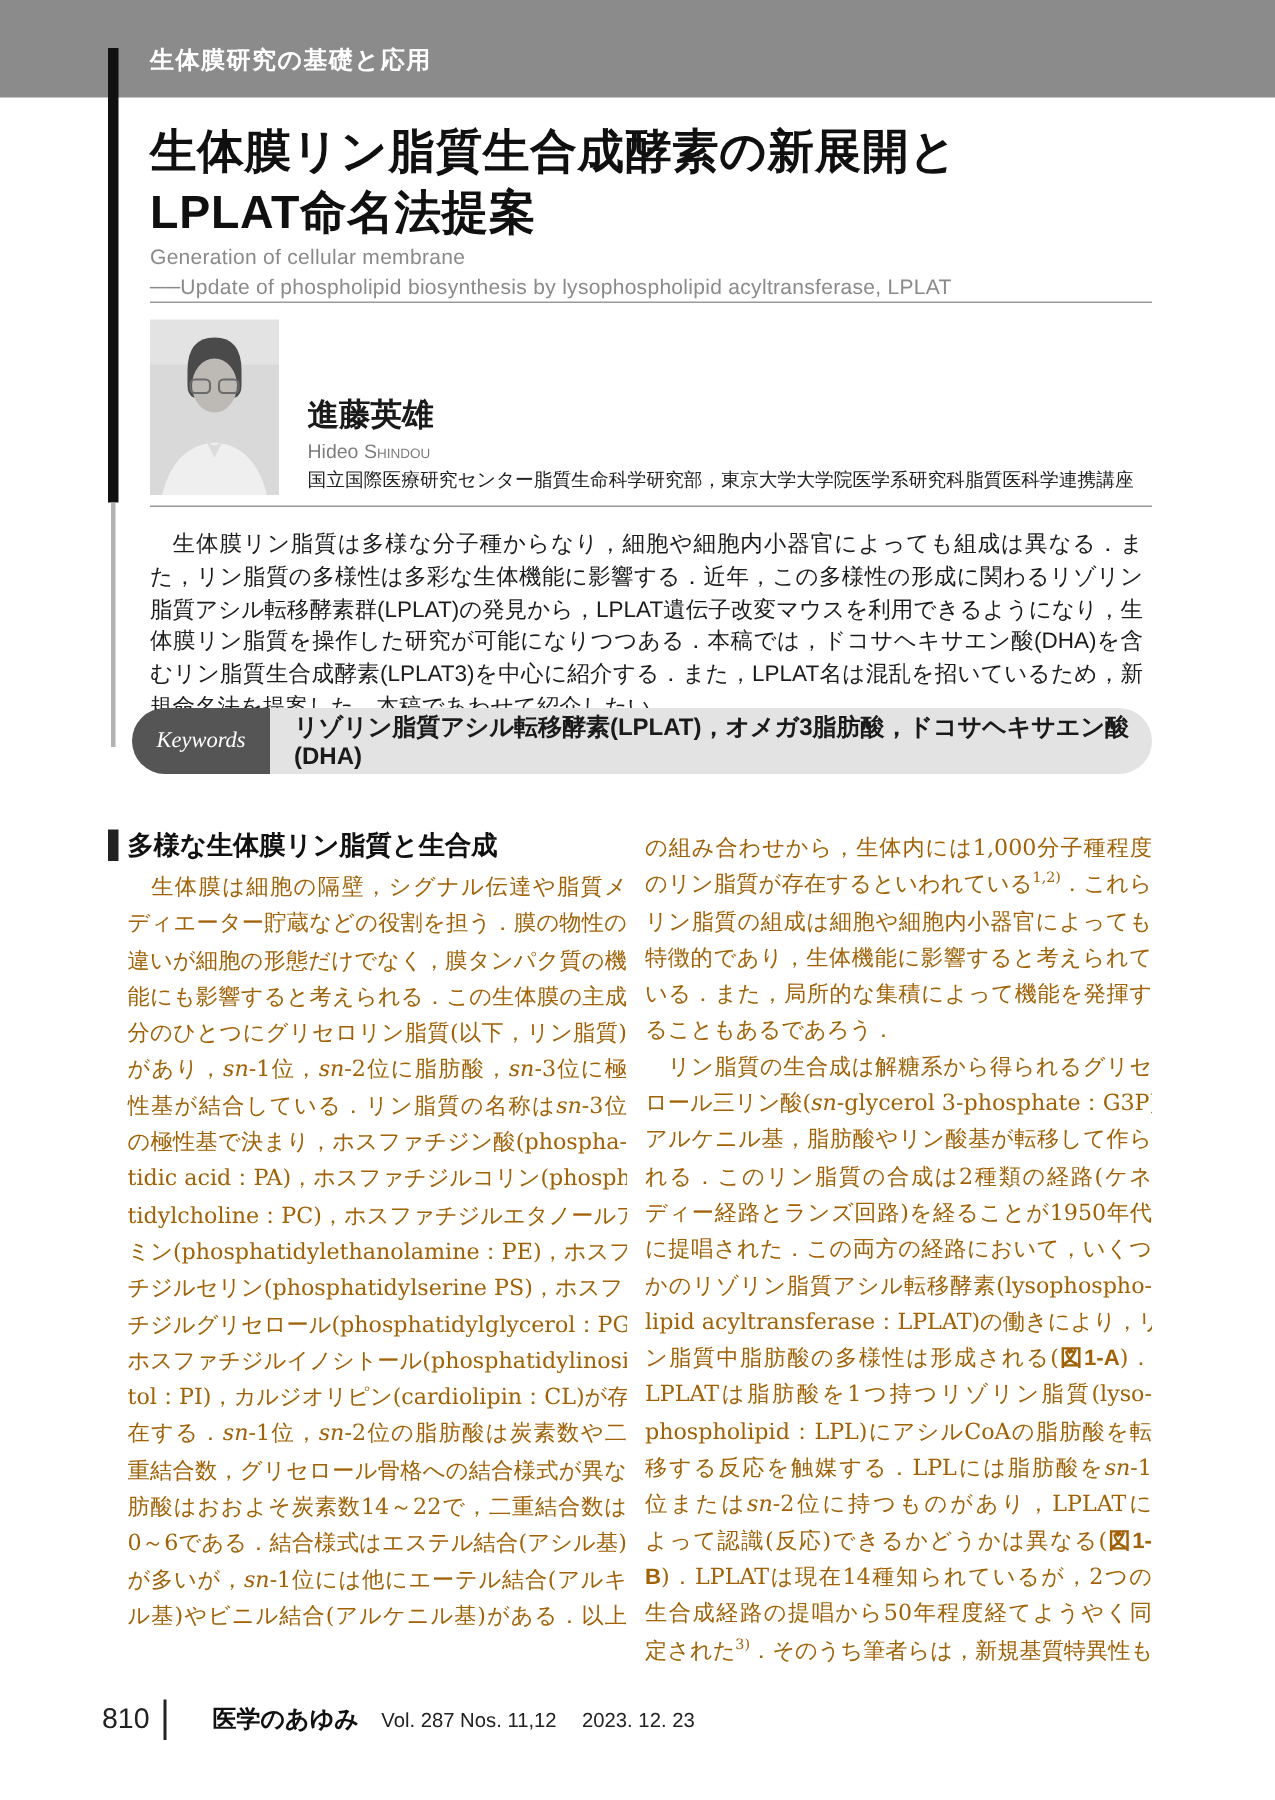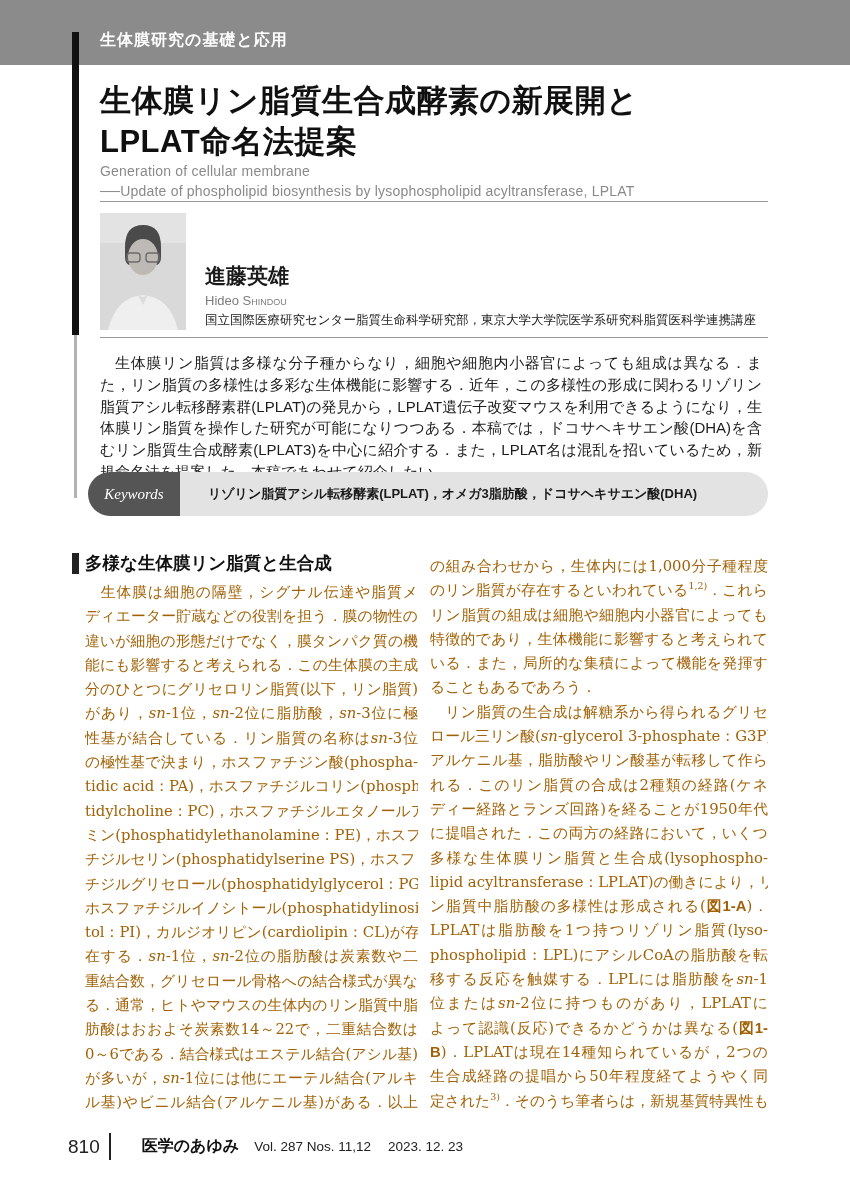--- a/index.html
+++ b/index.html
@@ -31,22 +31,22 @@
   
   .abstract{position:absolute;left:100px;top:352px;width:662px;font-size:15px;line-height:21.8px;
             color:#1c1c1c;text-align:justify;text-indent:1em;margin:0;}
 
   
   .kw-row{position:absolute;left:88px;top:472px;height:44px;width:680px;}
   .kw-label{position:absolute;left:0;top:0;width:92px;height:44px;background:var(--kwlabel,#555);
             border-radius:22px 0 0 22px;color:#fff;font-family:"Liberation Serif",serif;font-style:italic;
             font-size:15px;display:flex;align-items:center;justify-content:center;}
   .kw-bar{position:absolute;left:92px;top:0;width:588px;height:44px;background:var(--kwbar,#e3e3e3);
-          border-radius:0 22px 22px 0;display:flex;align-items:center;padding-left:28px;box-sizing:border-box;
-          font-size:13px;font-weight:600;color:#1a1a1a;}
+          border-radius:0 22px 22px 0;display:flex;align-items:center;padding-left:16px;box-sizing:border-box;
+          font-size:16px;font-weight:600;color:#1a1a1a;}
 
   
   .columns{position:absolute;left:85px;top:550px;width:683px;display:flex;}
   .col-left{width:333px;}
   .col-right{width:338px;margin-left:12px;padding-top:4px;}
   .sec-heading{display:flex;align-items:center;margin-left:-13px;height:26px;margin-bottom:4px;}
   .sec-bar{width:7px;height:21px;background:#222;margin-right:6px;}
   .sec-text{font-size:17.5px;font-weight:800;color:#111;}
   .body-line{height:24.3px;line-height:24.3px;font-size:14.8px;font-family:"DejaVu Serif","Liberation Serif",serif;
              color:#a16207;text-align:justify;text-align-last:justify;overflow:hidden;white-space:pre;}
@@ -122,42 +122,41 @@
           <div class="body-line">の極性基で決まり，ホスファチジン酸(phospha-</div>
           <div class="body-line">tidic acid：PA)，ホスファチジルコリン(phospha-</div>
           <div class="body-line">tidylcholine：PC)，ホスファチジルエタノールア</div>
           <div class="body-line">ミン(phosphatidylethanolamine：PE)，ホスファ</div>
           <div class="body-line">チジルセリン(phosphatidylserine PS)，ホスファ</div>
           <div class="body-line">チジルグリセロール(phosphatidylglycerol：PG)，</div>
           <div class="body-line">ホスファチジルイノシトール(phosphatidylinosi-</div>
           <div class="body-line">tol：PI)，カルジオリピン(cardiolipin：CL)が存</div>
           <div class="body-line">在する．<i>sn</i>-1位，<i>sn</i>-2位の脂肪酸は炭素数や二</div>
           <div class="body-line">重結合数，グリセロール骨格への結合様式が異な</div>
-          <div class="body-line">る．通常，ヒトやマウスの生体内のリン脂質中脂</div>
           <div class="body-line">肪酸はおおよそ炭素数14～22で，二重結合数は</div>
           <div class="body-line">0～6である．結合様式はエステル結合(アシル基)</div>
           <div class="body-line">が多いが，<i>sn</i>-1位には他にエーテル結合(アルキ</div>
           <div class="body-line">ル基)やビニル結合(アルケニル基)がある．以上</div>
         </div>
     </div>
     <div class="col-right">
       <div>
           <div class="body-line">の組み合わせから，生体内には1,000分子種程度</div>
           <div class="body-line">のリン脂質が存在するといわれている<sup>1,2)</sup>．これら</div>
           <div class="body-line">リン脂質の組成は細胞や細胞内小器官によっても</div>
           <div class="body-line">特徴的であり，生体機能に影響すると考えられて</div>
           <div class="body-line">いる．また，局所的な集積によって機能を発揮す</div>
           <div class="body-line no-just">ることもあるであろう．</div>
           <div class="body-line">　リン脂質の生合成は解糖系から得られるグリセ</div>
           <div class="body-line">ロール三リン酸(<i>sn</i>-glycerol 3-phosphate：G3P)</div>
           <div class="body-line">アルケニル基，脂肪酸やリン酸基が転移して作ら</div>
           <div class="body-line">れる．このリン脂質の合成は2種類の経路(ケネ</div>
           <div class="body-line">ディー経路とランズ回路)を経ることが1950年代</div>
           <div class="body-line">に提唱された．この両方の経路において，いくつ</div>
-          <div class="body-line">多様な生体膜リン脂質と生合成(lysophospho-</div>
+          <div class="body-line">かのリゾリン脂質アシル転移酵素(lysophospho-</div>
           <div class="body-line">lipid acyltransferase：LPLAT)の働きにより，リ</div>
           <div class="body-line">ン脂質中脂肪酸の多様性は形成される(<b class="fig">図1-A</b>)．</div>
           <div class="body-line">LPLATは脂肪酸を1つ持つリゾリン脂質(lyso-</div>
           <div class="body-line">phospholipid：LPL)にアシルCoAの脂肪酸を転</div>
           <div class="body-line">移する反応を触媒する．LPLには脂肪酸を<i>sn</i>-1</div>
           <div class="body-line">位または<i>sn</i>-2位に持つものがあり，LPLATに</div>
           <div class="body-line">よって認識(反応)できるかどうかは異なる(<b class="fig">図1-</b></div>
           <div class="body-line"><b class="fig">B</b>)．LPLATは現在14種知られているが，2つの</div>
           <div class="body-line">生合成経路の提唱から50年程度経てようやく同</div>
           <div class="body-line">定された<sup>3)</sup>．そのうち筆者らは，新規基質特異性も</div>

